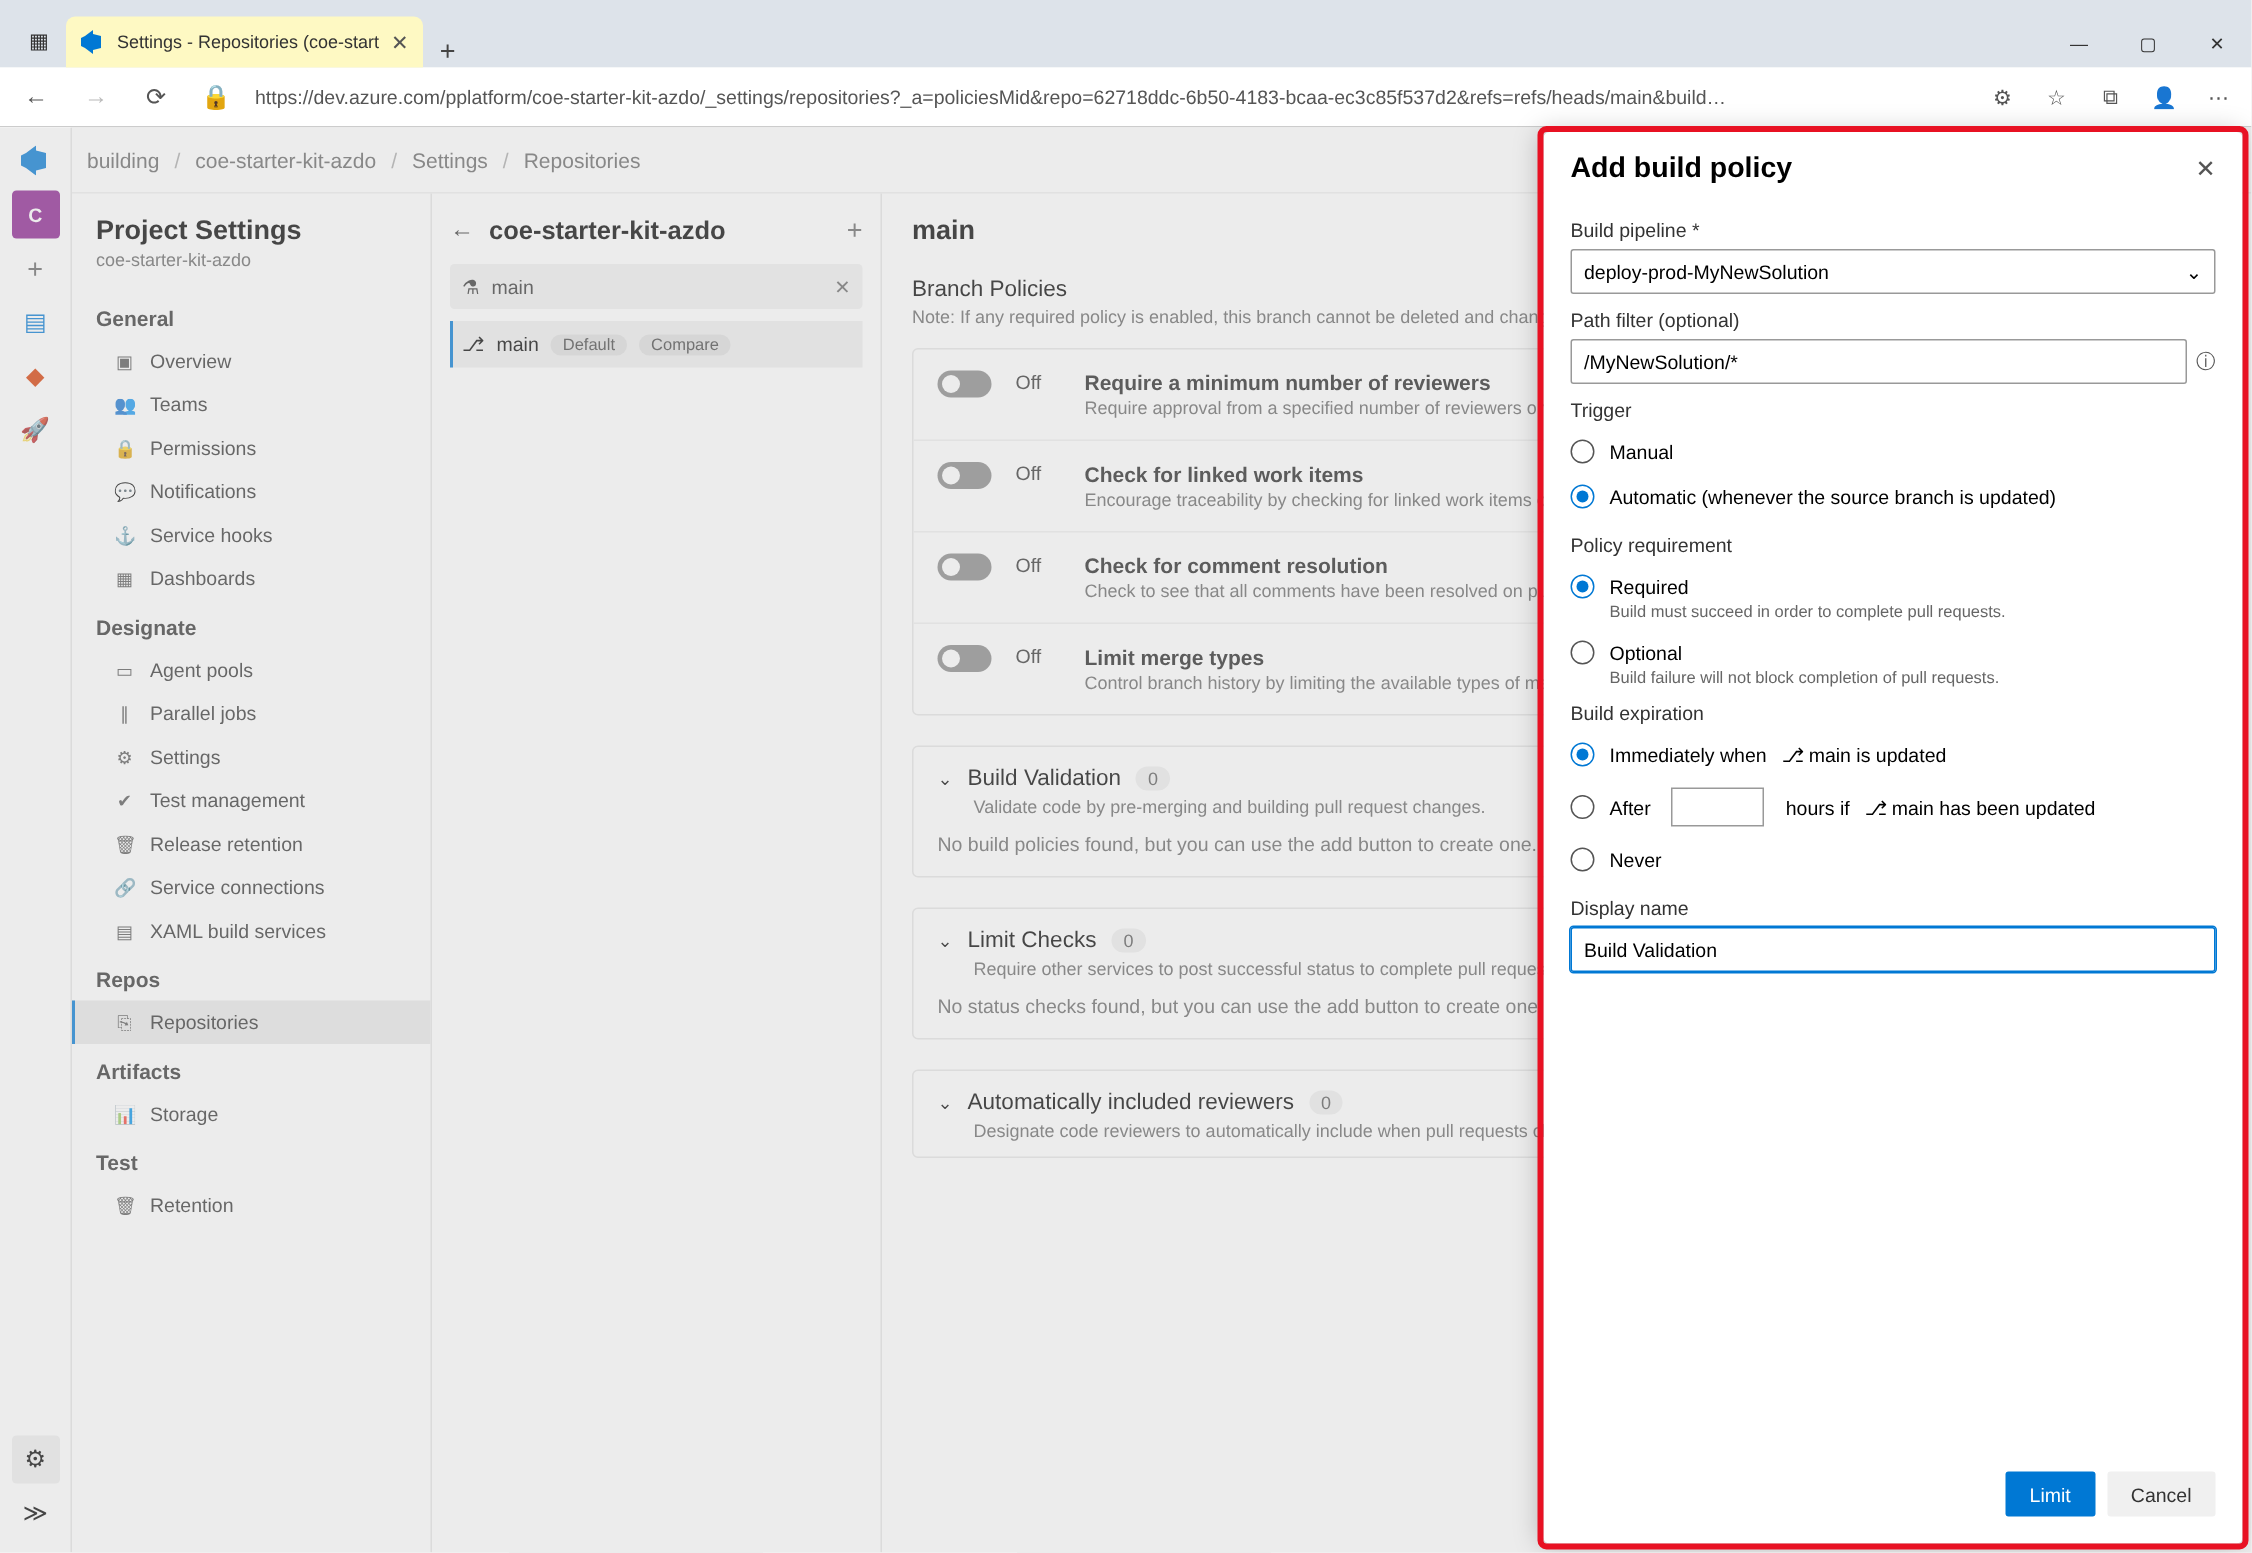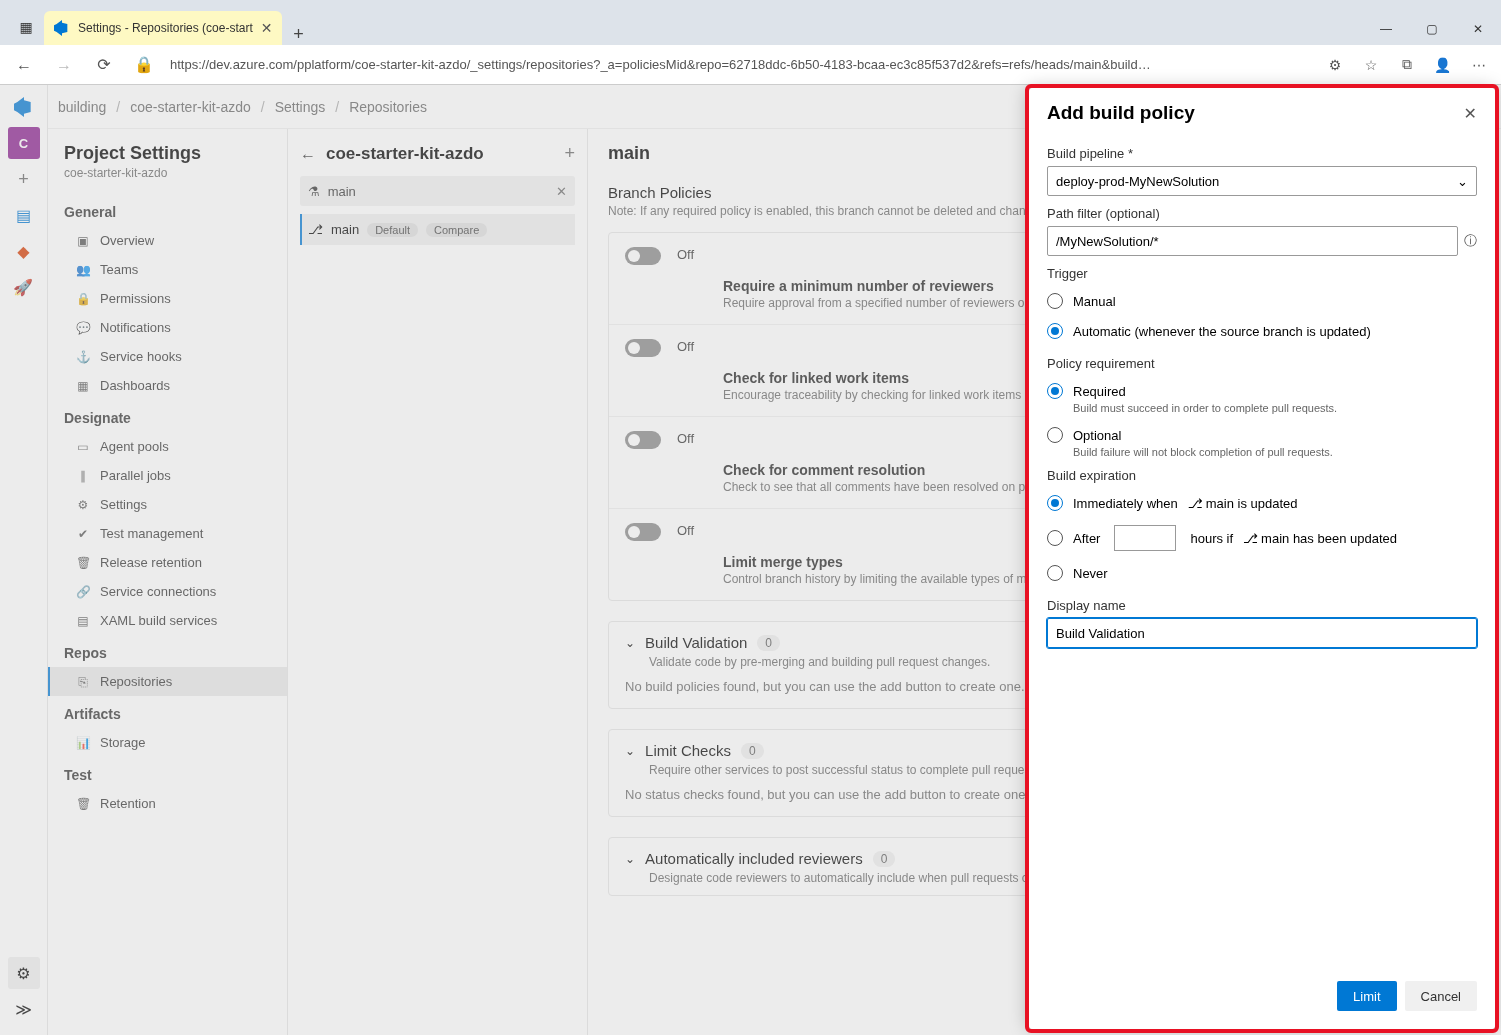--- a/index.html
+++ b/index.html
@@ -68,21 +68,21 @@
 .main-col { flex: 1; padding: 14px 20px; overflow: hidden; }
 .main-col h1 { font-size: 18px; font-weight: 600; margin-bottom: 20px; }
 .section-title { font-size: 15px; font-weight: 500; margin-bottom: 3px; }
 .section-note { font-size: 12px; color: #666; margin-bottom: 14px; }
 .policy-card { border: 1px solid #e5e5e5; border-radius: 4px; margin-bottom: 20px; }
 .policy-row { display: flex; padding: 14px 16px; border-bottom: 1px solid #eee; gap: 16px; align-items: flex-start; }
 .policy-row:last-child { border-bottom: none; }
 .toggle { width: 36px; height: 18px; border-radius: 10px; background: #888; position: relative; flex-shrink: 0; }
 .toggle::after { content: ""; width: 12px; height: 12px; border-radius: 50%; background: #fff; position: absolute; left: 3px; top: 3px; }
 .toggle-lbl { font-size: 13px; color: #333; width: 30px; }
-.policy-text .pt { font-size: 14px; font-weight: 600; color: #222; margin-top: 31px; }
+.policy-text .pt { font-size: 14px; font-weight: 600; color: #222; }
 .policy-text .pd { font-size: 12px; color: #666; margin-top: 2px; }
 
 .coll-head { display: flex; align-items: center; gap: 10px; padding: 12px 16px 4px; }
 .coll-head .chev { font-size: 12px; }
 .coll-head .t { font-size: 15px; font-weight: 500; }
 .count-badge { background: #eee; border-radius: 10px; padding: 1px 8px; font-size: 12px; color: #555; }
 .coll-desc { font-size: 12px; color: #666; padding: 0 16px 10px 40px; }
 .empty { font-size: 13px; color: #666; padding: 0 16px 14px; }
 
 

